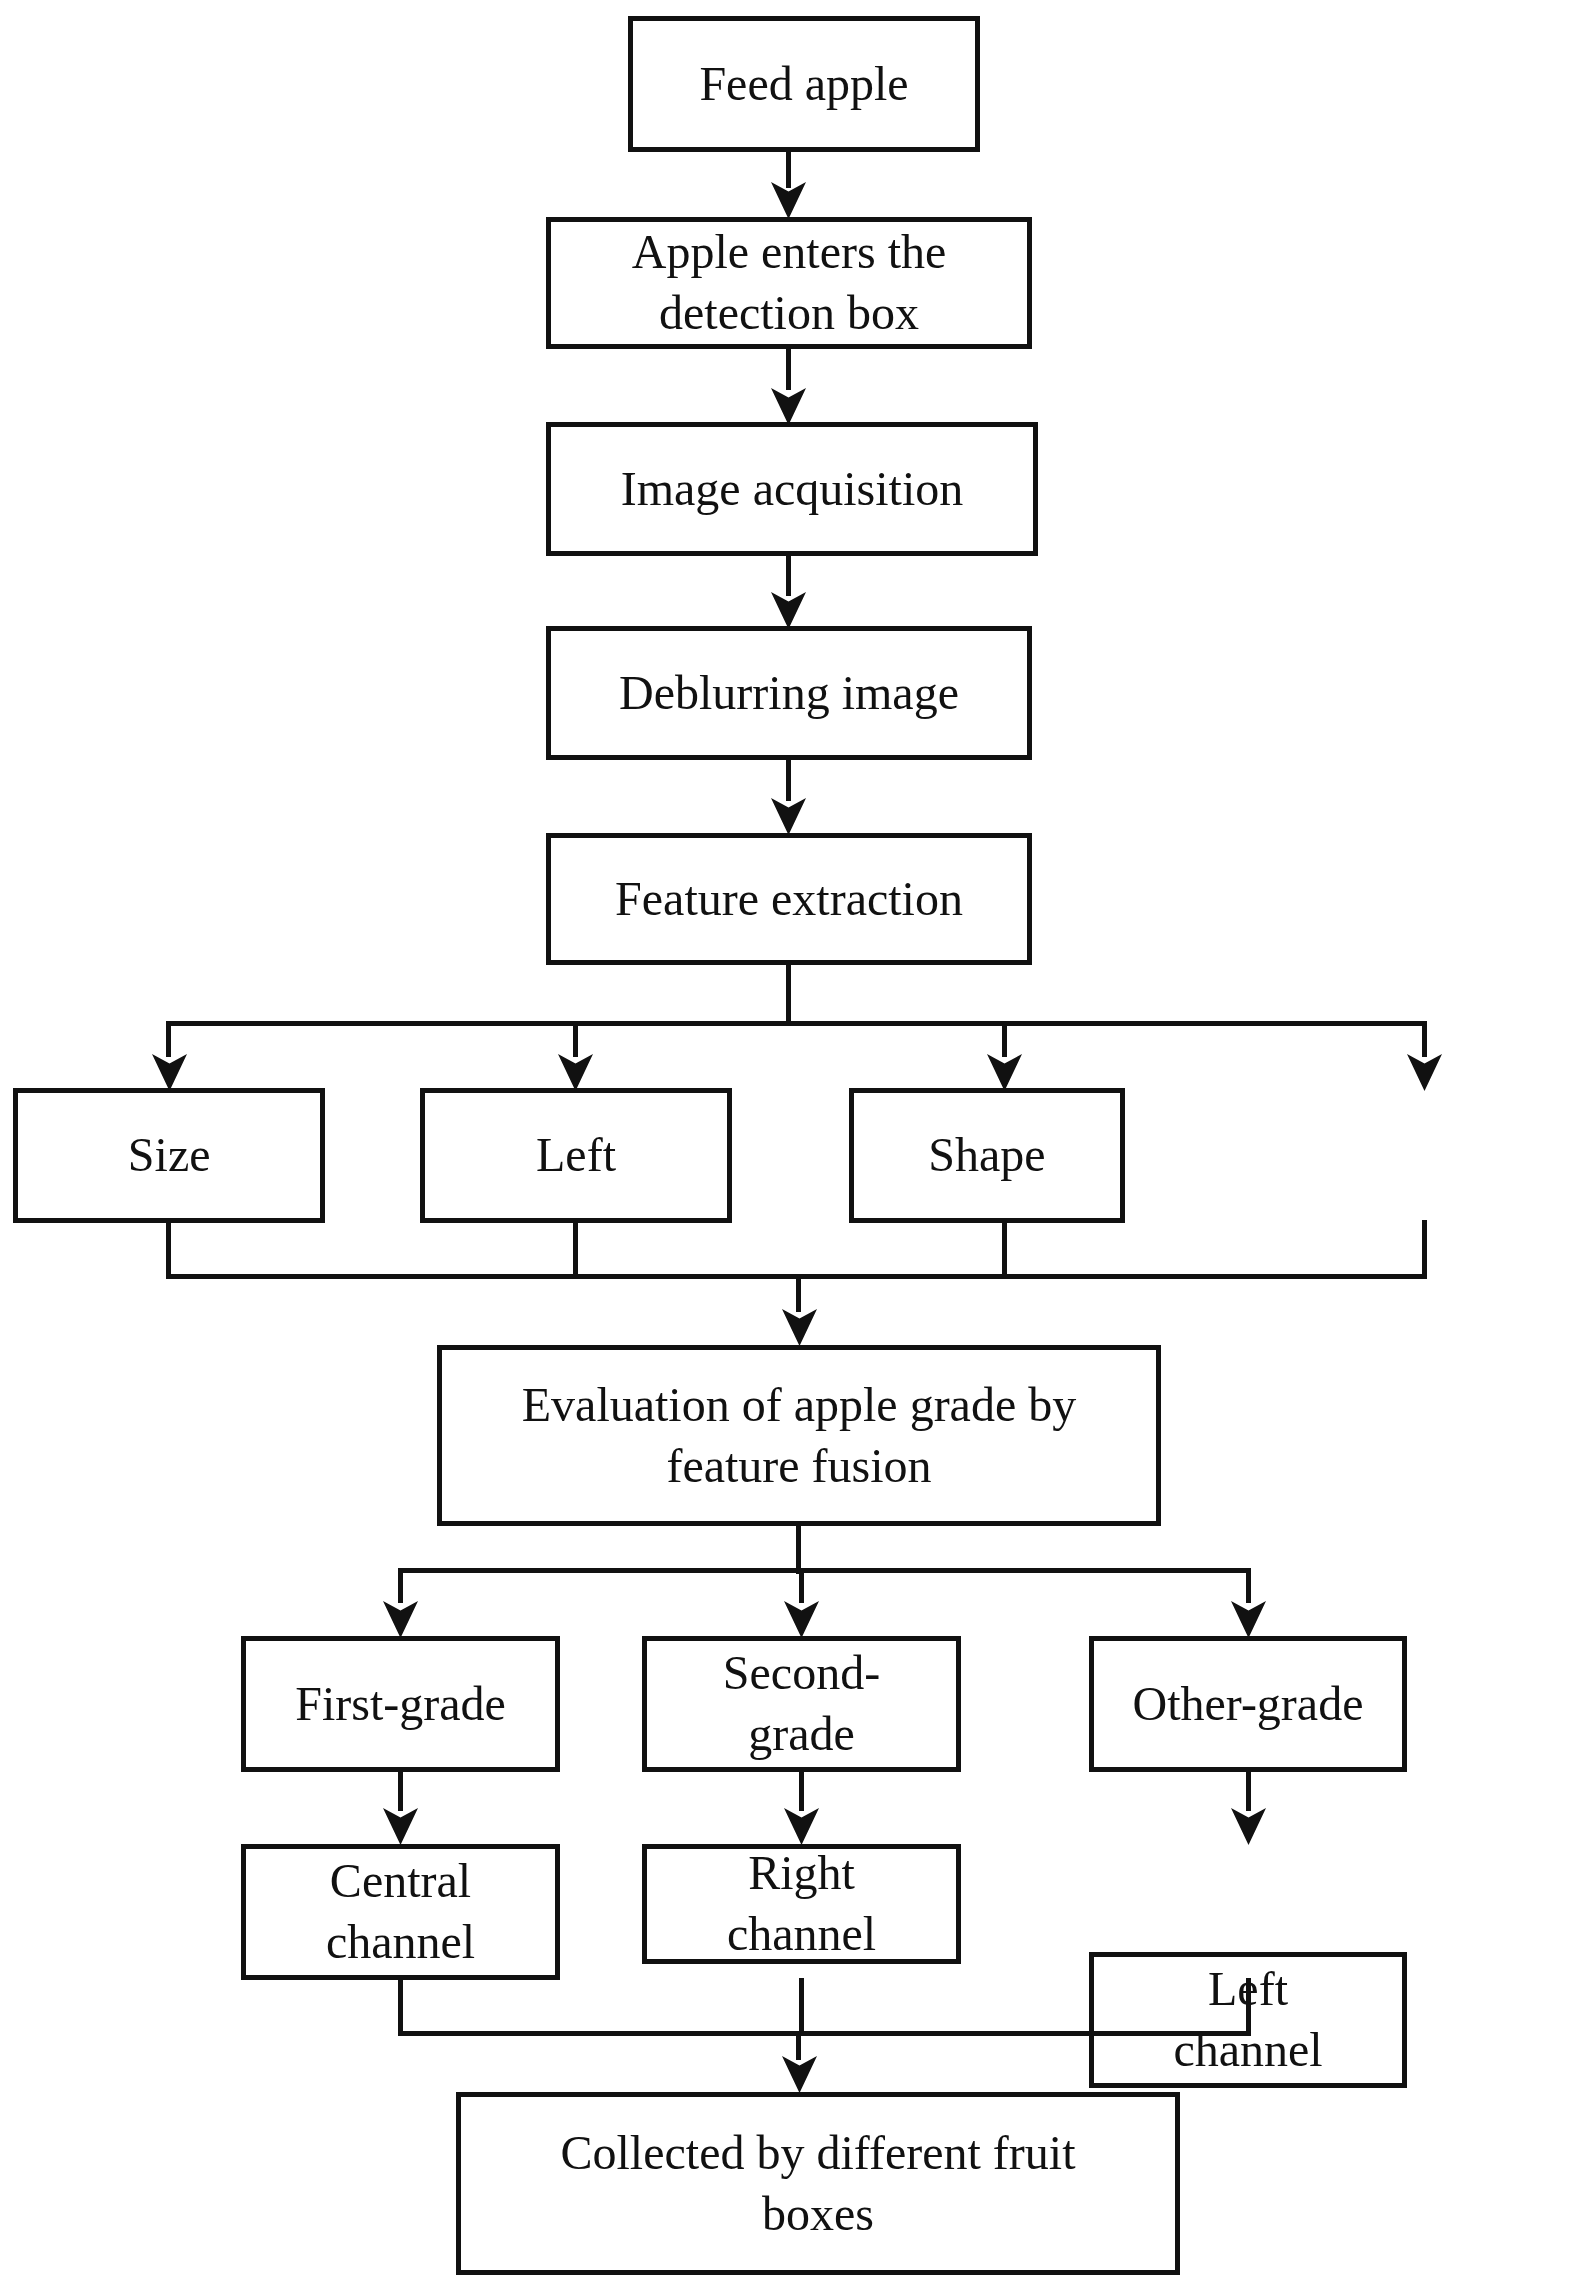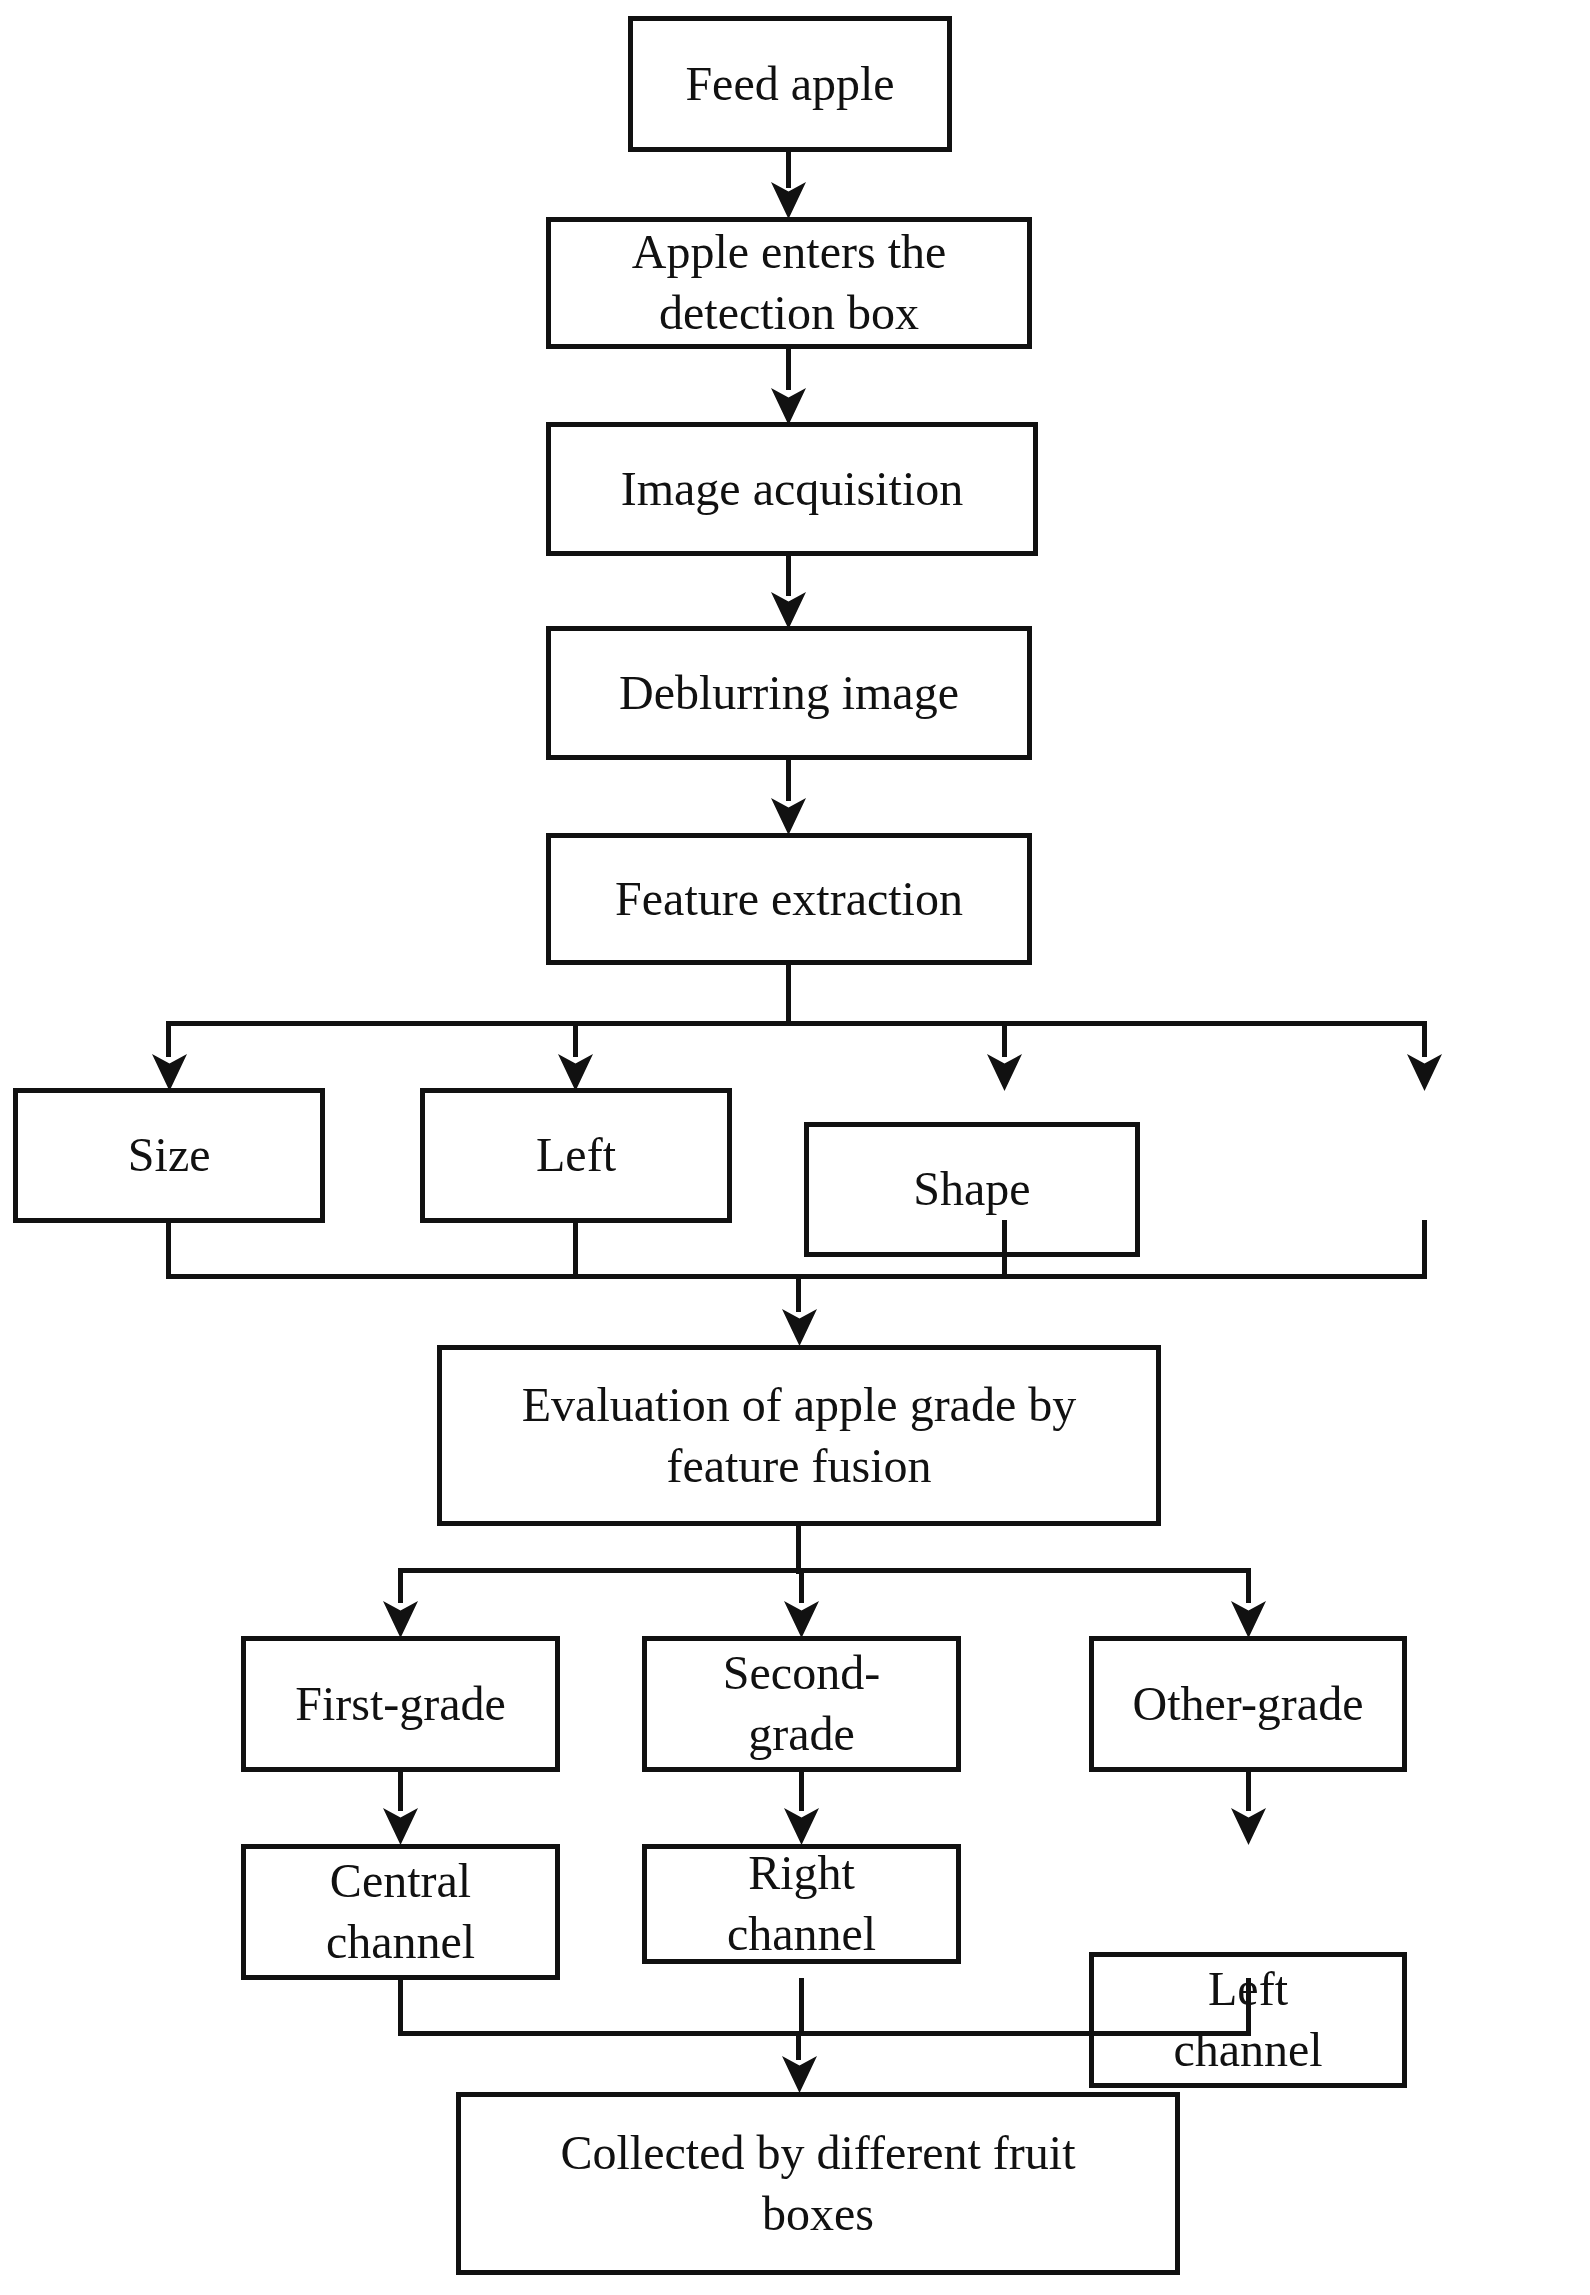--- a/index.html
+++ b/index.html
@@ -30,28 +30,28 @@
   .hline { height: 5.2px; }
   .ahead {
     position: absolute;
     width: 35px;
     height: 37px;
     background: #111111;
     clip-path: polygon(0 0, 50% 26%, 100% 0, 50% 100%);
   }
 
   
-  #n-feed      { left: 628px;  top: 16px;   width: 324px; height: 136px; }
+  #n-feed      { left: 628px;  top: 16px;   width: 352px; height: 136px; }
   #n-enters    { left: 546px;  top: 217px;  width: 486px; height: 132px; }
   #n-acq       { left: 546px;  top: 422px;  width: 492px; height: 134px; }
   #n-deblur    { left: 546px;  top: 626px;  width: 486px; height: 134px; }
   #n-extract   { left: 546px;  top: 833px; width: 486px; height: 132px; }
   #n-size      { left: 13.2px;   top: 1088px; width: 312px; height: 135px; }
   #n-color     { left: 420px;  top: 1088px; width: 312px; height: 135px; }
-  #n-shape     { left: 804px; top: 1088px; width: 336px; height: 135px; margin-top: 34px; }
+  #n-shape     { left: 849px; top: 1088px; width: 276px; height: 135px; }
   #n-surface   { left: 1269px; top: 1088px; width: 312px; height: 135px; }
   #n-eval      { left: 437px;  top: 1345px; width: 724px; height: 181px; }
   #n-first     { left: 241px;  top: 1636px; width: 319px; height: 136px; }
   #n-second    { left: 642px;  top: 1636px; width: 319px; height: 136px; }
   #n-other     { left: 1089px; top: 1636px; width: 318px; height: 136px; }
   #n-central   { left: 241px;  top: 1844px; width: 319px; height: 136px; }
   #n-right     { left: 642px;  top: 1844px; width: 319px; height: 120px; }
   #n-left      { left: 1089px; top: 1952px; width: 318px; height: 136px; }
   #n-collected { left: 456px;  top: 2092px; width: 724px; height: 183px; }
 

